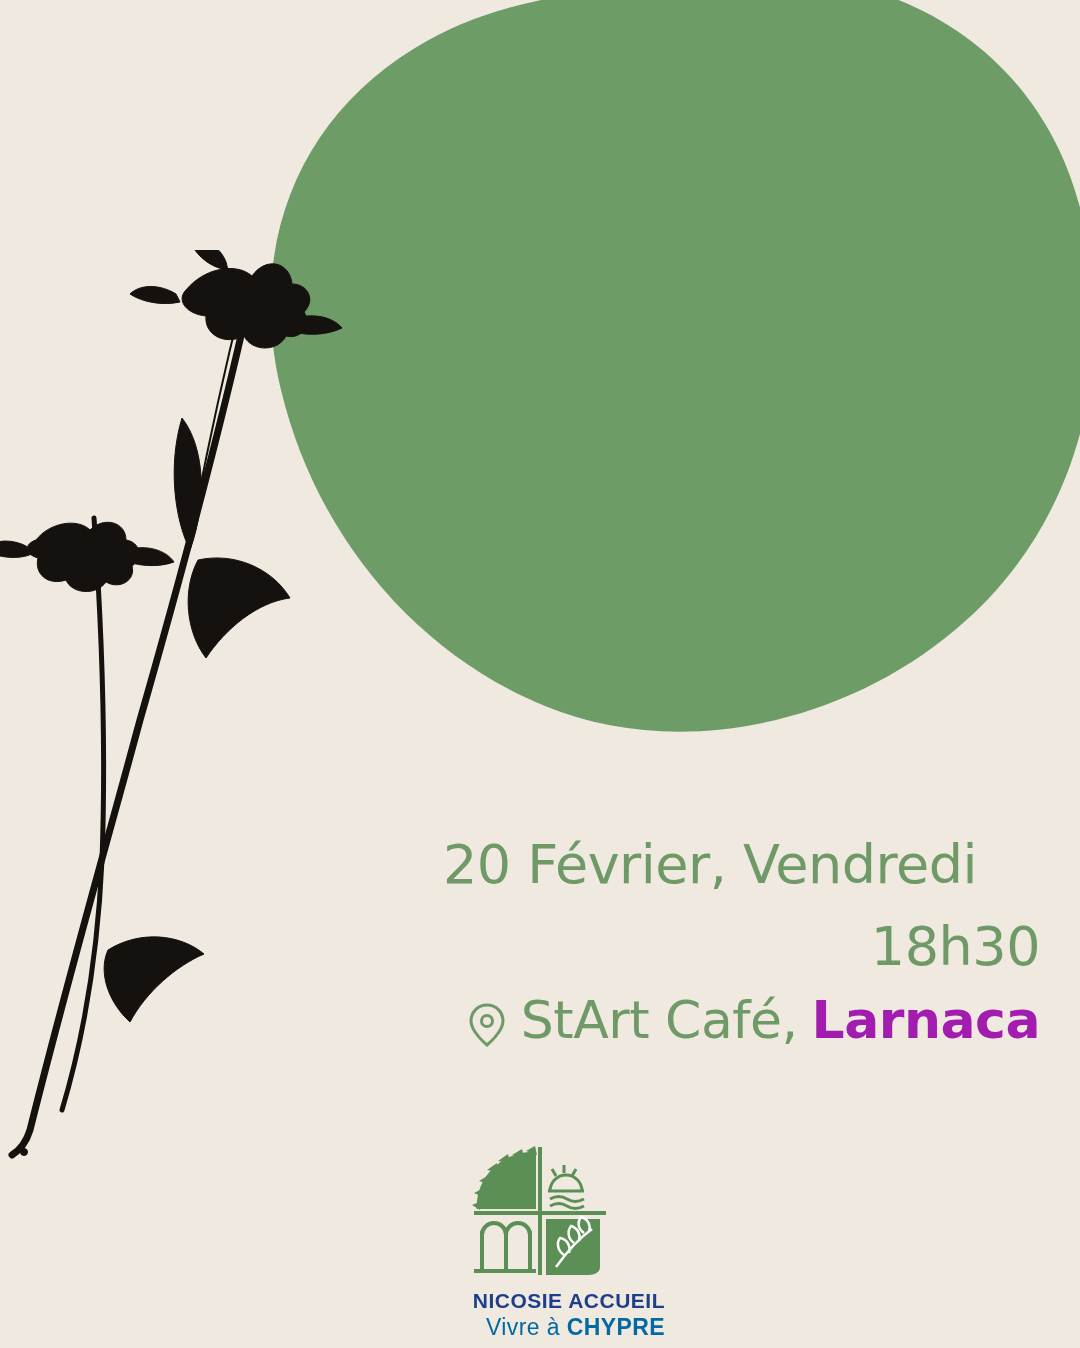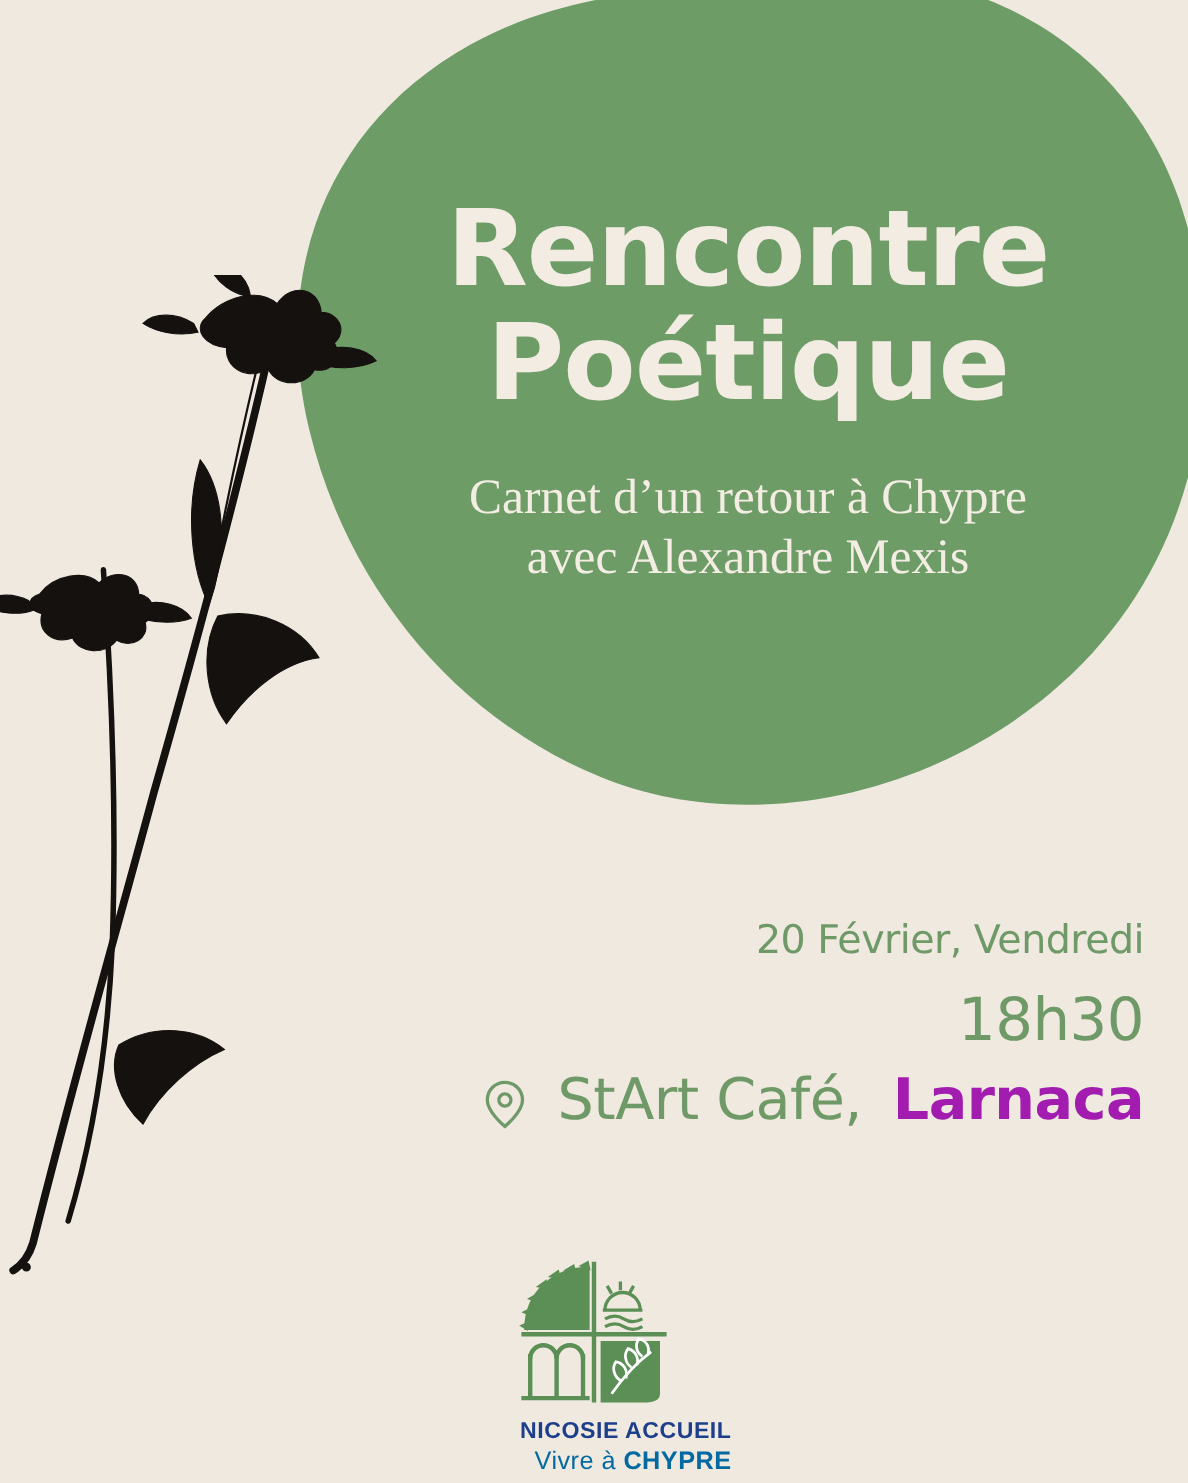--- a/index.html
+++ b/index.html
@@ -73,39 +73,40 @@
   .details {
     position: absolute;
     left: 380px;
     top: 835px;
     width: 660px;
     text-align: right;
     color: #6f9a67;
     font-family: "DejaVu Sans", sans-serif;
   }
   .detail-date {
-    font-size: 36px;
+    font-size: 54px;
     line-height: 1.12;
     letter-spacing: -0.5px;
+    text-align: center;
   }
   .detail-time {
     font-size: 54px;
     line-height: 1.25;
     letter-spacing: -0.5px;
     margin-top: 18px;
   }
   .detail-place {
     margin-top: 8px;
     font-size: 52px;
     line-height: 1.2;
     letter-spacing: -0.5px;
     display: flex;
     align-items: center;
     justify-content: flex-end;
-    gap: 28px;
+    gap: 14px;
     white-space: nowrap;
   }
   .pin-icon {
     display: inline-block;
     width: 40px;
     height: 46px;
     flex: 0 0 auto;
     position: relative;
     top: 2px;
   }
@@ -192,28 +193,20 @@
 
         <path d="M118 700 C 150 680, 190 684, 214 704
                  C 186 716, 156 742, 140 772
                  C 118 752, 108 722, 118 700 Z"></path>
 
         <circle cx="34" cy="902" r="3.5"></circle>
       </g>
     </svg>
   </div>
 
-  <div class="title-block">
-    <div class="title-line">Rencontre</div>
-    <div class="title-line">Poétique</div>
-    <div class="subtitle">
-      <div>Carnet d’un retour à Chypre</div>
-      <div>avec Alexandre Mexis</div>
-    </div>
-  </div>
 
   <div class="details">
     <div class="detail-date">20 Février, Vendredi</div>
     <div class="detail-time">18h30</div>
     <div class="detail-place">
       <span class="pin-icon">
         <svg viewBox="0 0 40 46" width="40" height="46" aria-hidden="true">
           <path d="M20 3 C 11 3, 4 10, 4 19 C 4 30, 20 43, 20 43 C 20 43, 36 30, 36 19 C 36 10, 29 3, 20 3 Z" fill="none" stroke="#6f9a67" stroke-width="3"></path>
           <circle cx="20" cy="19" r="5.5" fill="none" stroke="#6f9a67" stroke-width="3"></circle>
         </svg>

